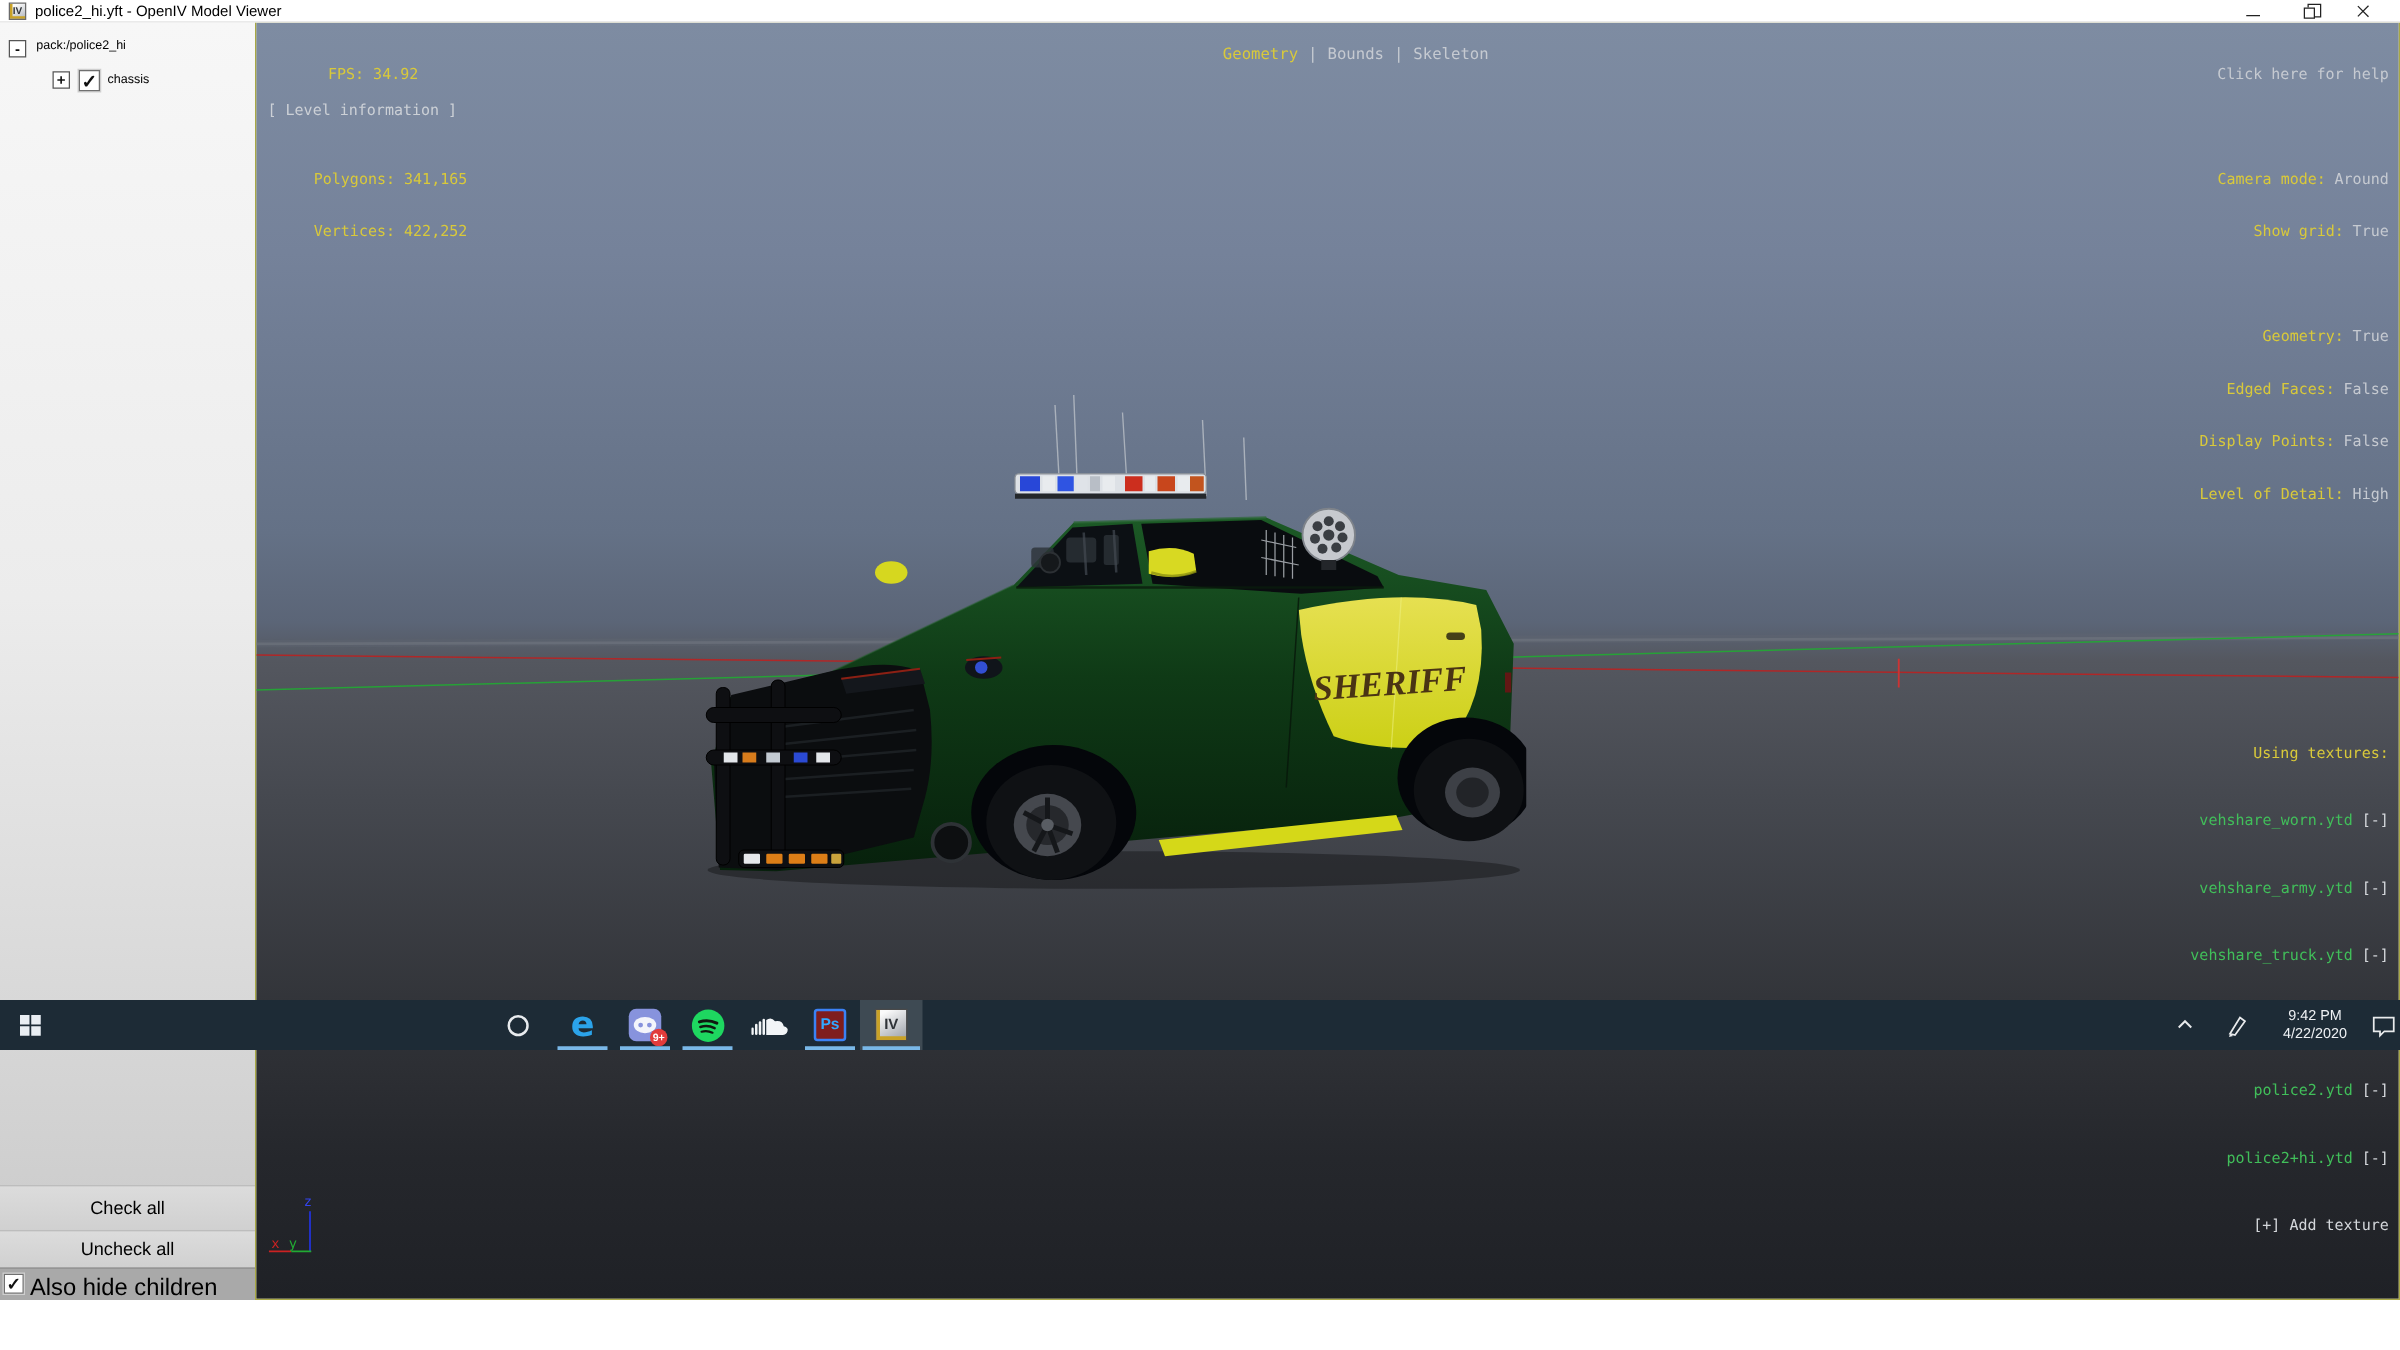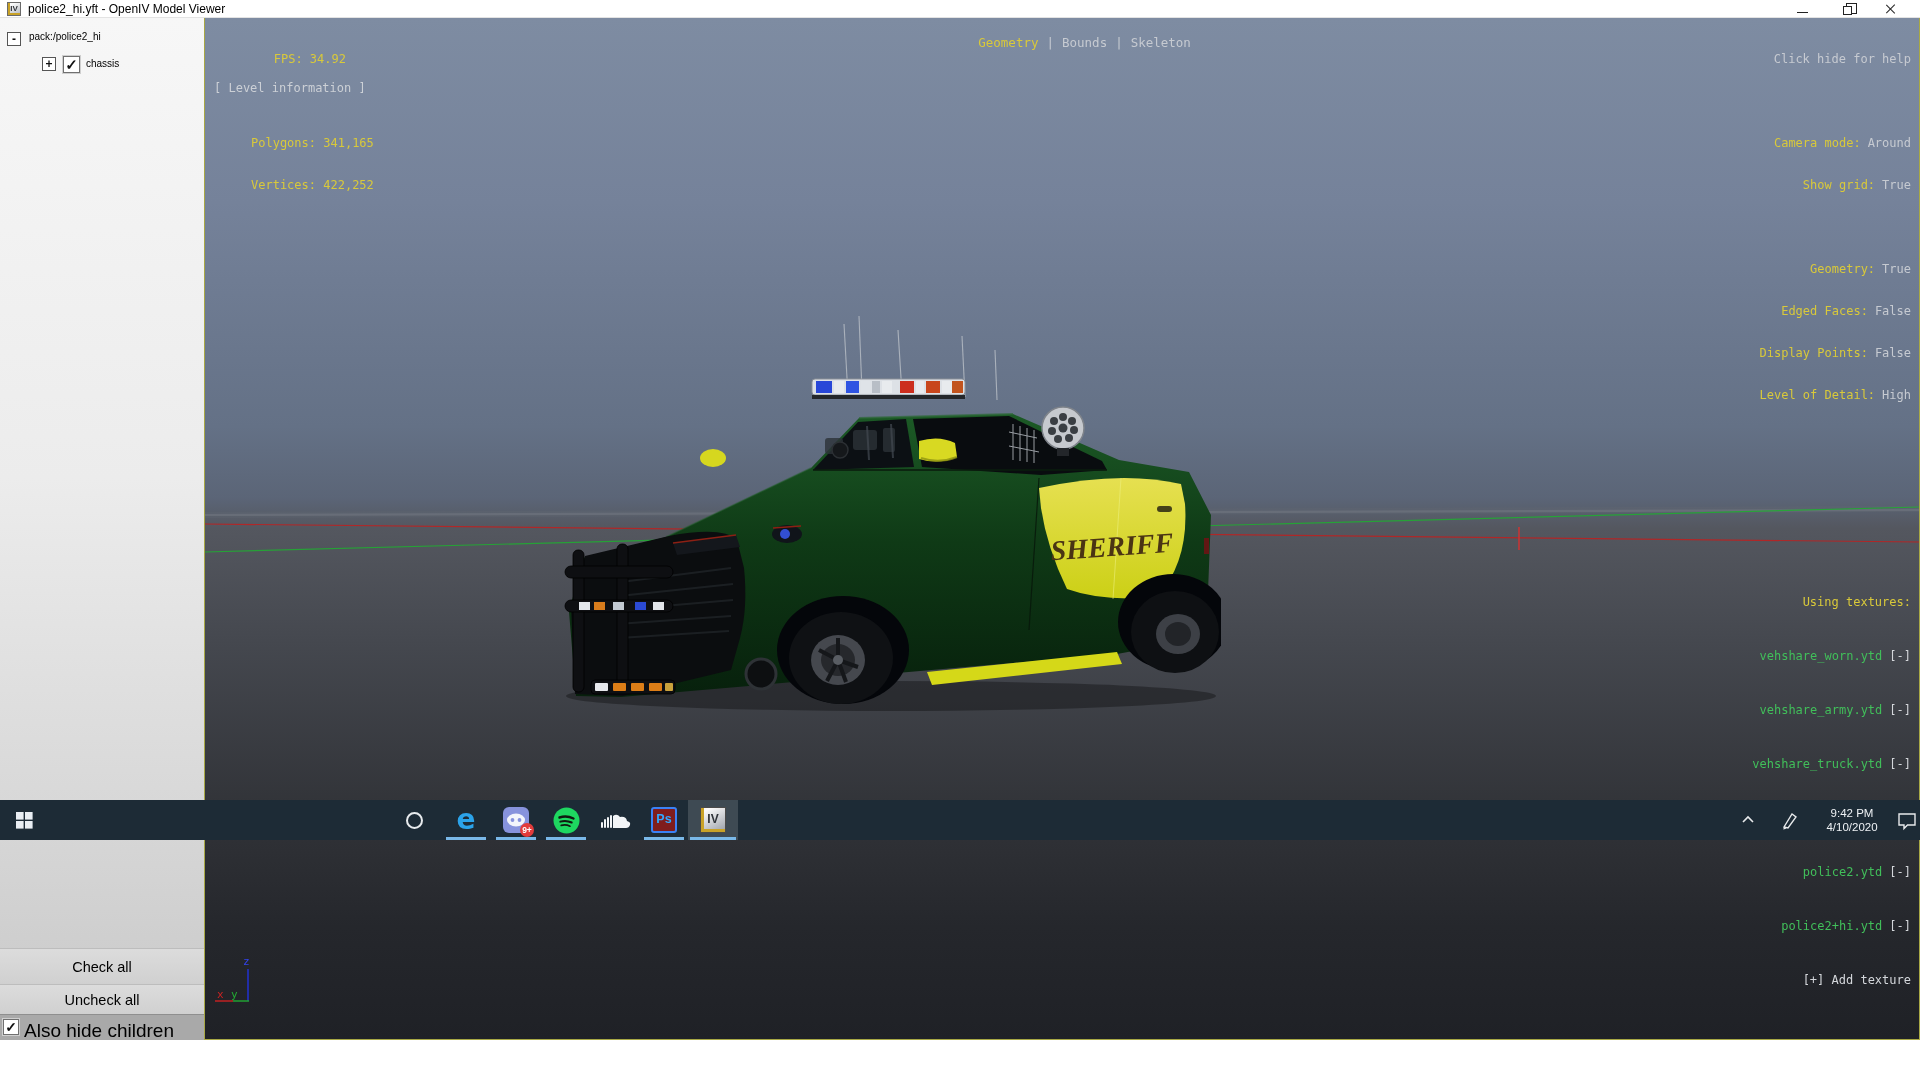--- a/index.html
+++ b/index.html
@@ -49,21 +49,21 @@
               background:linear-gradient(180deg,
                 #7e8ca2 0%, #75829a 18%, #647186 40%, #5b6577 47%,
                 #54575f 50%, #45484f 61%, #323439 77%, #25272c 89%, #1f2126 100%);
               overflow:hidden; z-index:10; }
   .viewport svg.lines { position:absolute; left:0; top:0; }
   .car-svg { position:absolute; left:356px; top:282px; }
 
   .mono { font-family:"DejaVu Sans Mono", monospace; }
   .ov { position:absolute; font-size:12px; line-height:14px; white-space:pre; }
   .yel { color:#d9c93a; } .gry { color:#c6cad1; } .grn { color:#41bf5a; } .wht { color:#d4d7db; }
-  .stats { left:0; top:6px; width:155px; text-align:right;padding-left:46px; }
+  .stats { left:0; top:6px; width:155px; text-align:center;padding-left:46px; }
   .stats .fpsline { padding-right:14px; }
   .spacer14 { height:14px; }
   .moreinfo { left:9px; top:63px; color:#ccd0d6; }
   .tabs { top:4px; left:50%; transform:translateX(-50%); font-size:12.5px; }
   .tabs span { margin:0 4px; }
   .rightcol { right:8px; top:6px; text-align:right; }
   .rightcol .val { margin-left:7px; }
   .texcol { right:8px; bottom:14px; text-align:right; line-height:18px; }
   .texcol .val { margin-left:7px; }
   .miniaxis { position:absolute; left:10px; bottom:30px; }
@@ -285,21 +285,21 @@
       <div class="yel">Polygons: 341,165</div>
       <div class="yel">Vertices: 422,252</div>
     </div>
     <div class="ov mono moreinfo">[ Level information ]</div>
 
     <div class="ov mono tabs">
       <span class="yel">Geometry</span><span class="gry">|</span><span class="gry">Bounds</span><span class="gry">|</span><span class="gry">Skeleton</span>
     </div>
 
     <div class="ov mono rightcol">
-      <div class="gry">Click hide for help</div>
+      <div class="gry">Click here for help</div>
       <div class="spacer14"></div>
       <div><span class="yel">Camera mode:</span><span class="gry val">Around</span></div>
       <div><span class="yel">Show grid:</span><span class="gry val">True</span></div>
       <div class="spacer14"></div>
       <div><span class="yel">Geometry:</span><span class="gry val">True</span></div>
       <div><span class="yel">Edged Faces:</span><span class="gry val">False</span></div>
       <div><span class="yel">Display Points:</span><span class="gry val">False</span></div>
       <div><span class="yel">Level of Detail:</span><span class="gry val">High</span></div>
     </div>
 
@@ -398,21 +398,21 @@
       </svg>
     </div>
     <div class="tb-btn" style="left:1776px; width:26px;">
       <svg width="22" height="22" viewBox="0 0 22 22">
         <path d="M6,18 L14,5 L18,8 L10,19 Z" fill="none" stroke="#e8eaec" stroke-width="1.4"></path>
         <path d="M6,18 L5.2,20.5 L8.5,19.8 Z" fill="#e8eaec"></path>
       </svg>
     </div>
     <div class="clock">
       <div>9:42 PM</div>
-      <div>4/10/2020</div>
+      <div>4/22/2020</div>
     </div>
     <div class="tb-btn" style="left:1894px; width:26px;">
       <svg width="22" height="22" viewBox="0 0 22 22">
         <path d="M3,5 h16 v11 h-7.5 l-3.5,3.5 v-3.5 h-5 z" fill="none" stroke="#e8eaec" stroke-width="1.4"></path>
       </svg>
     </div>
   </div>
 
 </div>
 

